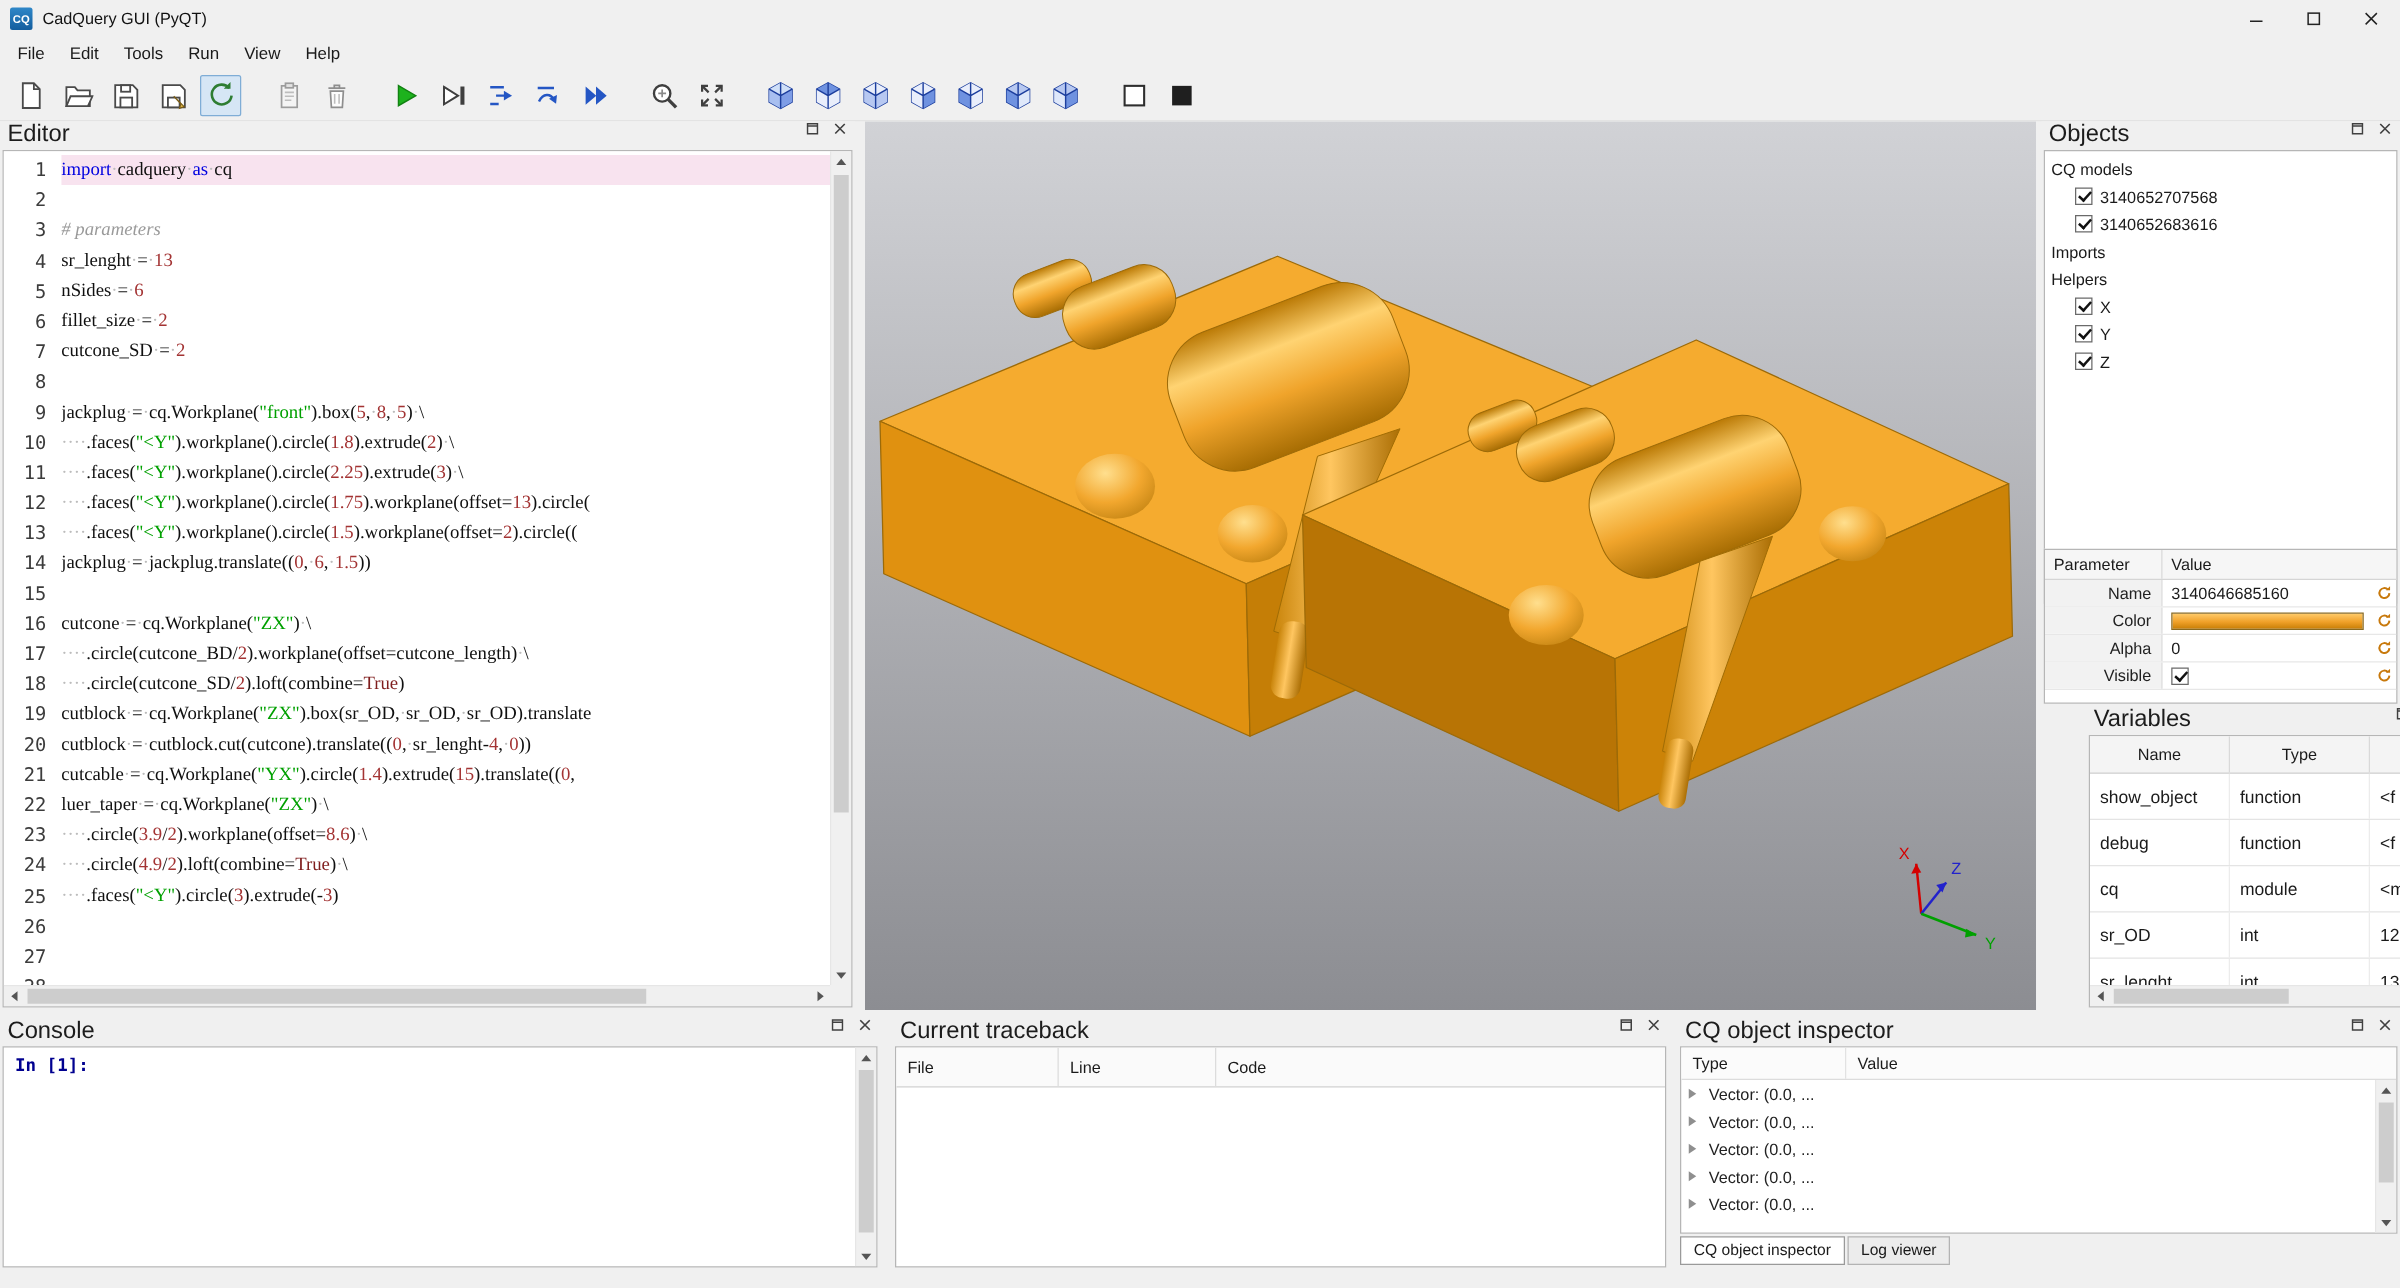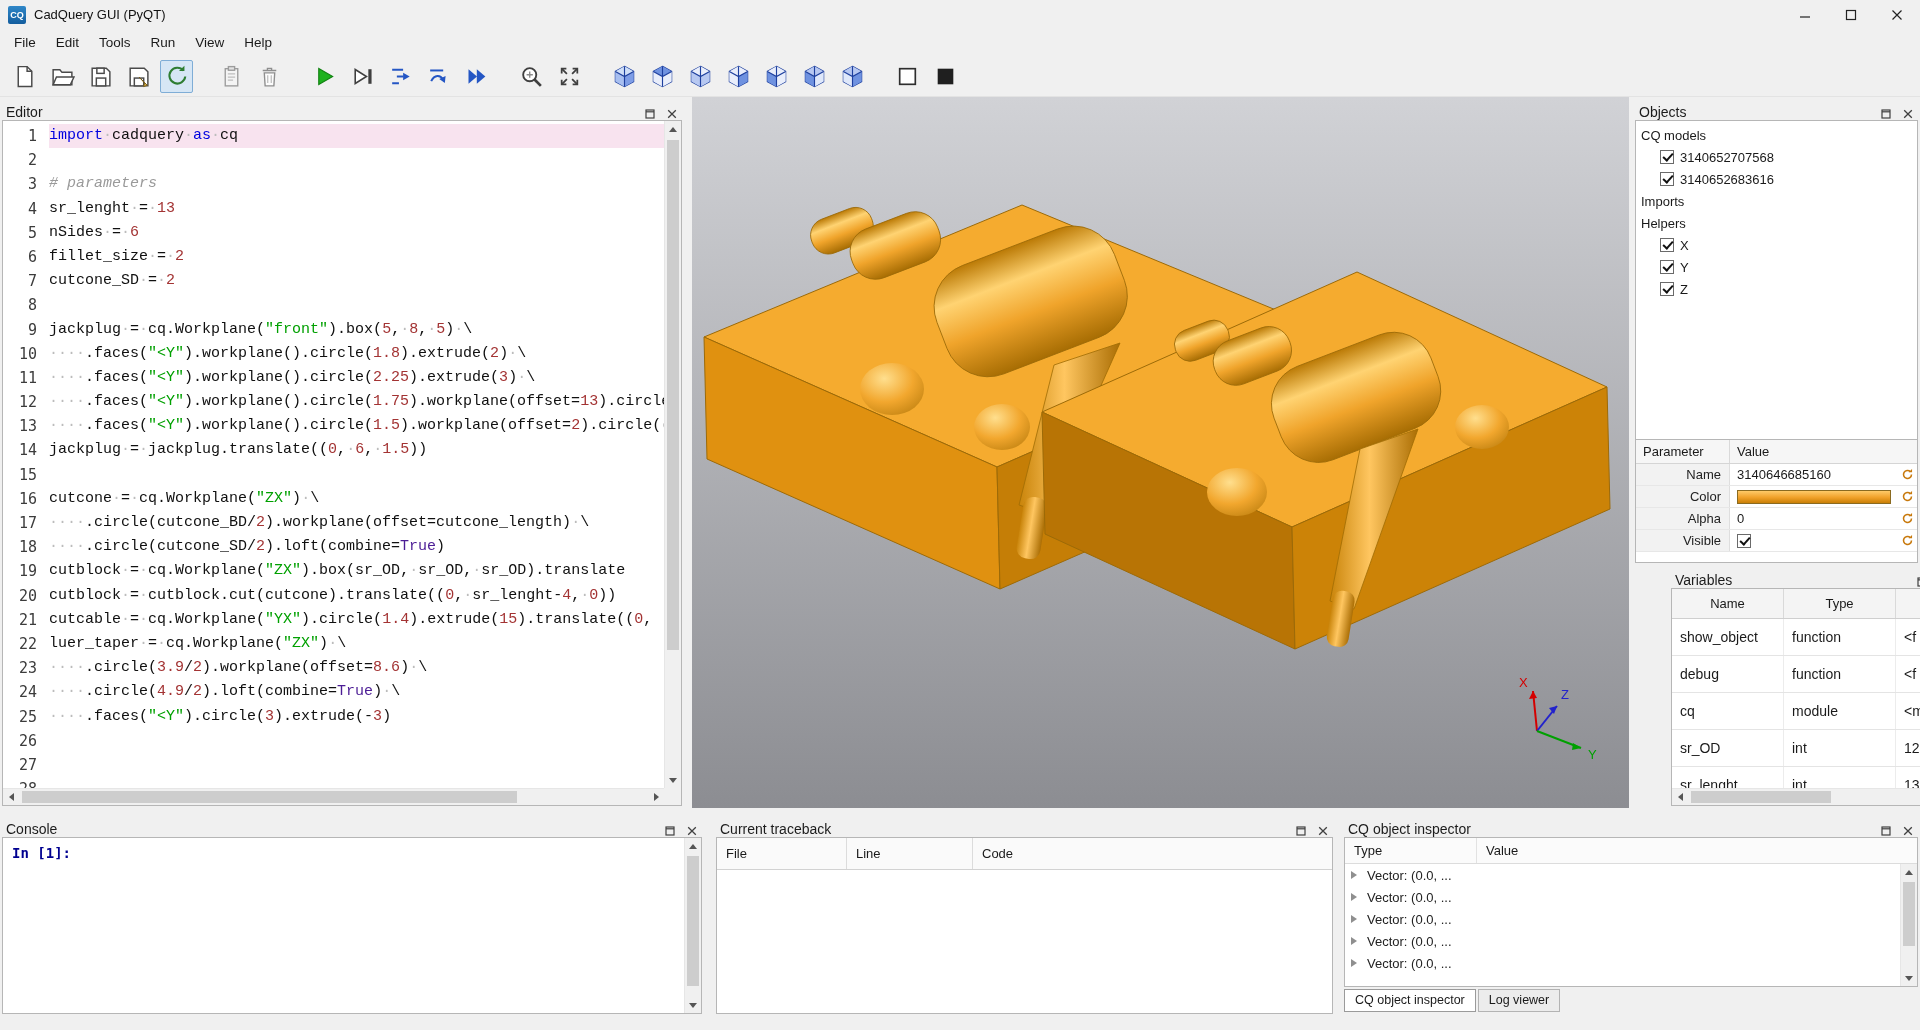--- a/index.html
+++ b/index.html
@@ -22,39 +22,39 @@
 
   
   .toolbar{position:absolute;left:0;top:56px;width:1920px;height:41px;background:#f0f0f0;
     display:flex;align-items:center;padding-left:8px;gap:5px;border-bottom:1px solid #e3e3e3}
   .tb-btn{width:33px;height:33px;display:flex;align-items:center;justify-content:center;border:1px solid transparent;border-radius:2px}
   .tb-btn.active{background:#d6e6f5;border-color:#7fadd6}
   .tb-gap{width:12px;height:1px}
 
   
   .dock{position:absolute;background:#f0f0f0}
-  .dock-header{height:23px;display:flex;align-items:flex-end;padding:0 6px;font-size:14px;color:#1c1c1c}
+  .dock-header{height:23px;display:flex;align-items:flex-start;padding:0 6px;font-size:19px;color:#1c1c1c}
   .dock-btns{margin-left:auto;display:flex;gap:10px;align-items:center}
   .dock-btn{width:12px;height:12px;display:flex;align-items:center;justify-content:center}
   .dock-body{position:absolute;left:2px;right:2px;top:23px;bottom:2px;background:#fff;border:1px solid #b6b6b6;overflow:hidden}
 
   
   .code-area{position:absolute;left:0;top:0;right:17px;bottom:17px;display:flex;background:#fff;overflow:hidden}
   .gutter{width:46px;padding-top:3px;flex:none}
   .gutter-line{height:24.2px;line-height:24.2px;text-align:right;padding-right:12px;
     font-family:"DejaVu Sans Mono",monospace;font-size:15px;color:#3c3c3c}
   .code{flex:1;padding-top:3px;overflow:hidden}
-  .code-line{height:24.2px;line-height:24.2px;white-space:pre;font-family:Liberation Mono, monospace;font-size:15px;color:#101010}
+  .code-line{height:24.2px;line-height:24.2px;white-space:pre;font-family:Liberation Serif, serif;font-size:15px;color:#101010}
   .code-line.hl{background:#f8e3ef}
   .tk-k{color:#0000e0}
   .tk-n{color:#a33333}
   .tk-s{color:#00a000}
   .tk-c{color:#9a9a9a;font-style:italic}
   .tk-w{color:#bcbcbc}
-  .tk-b{color:#4c1d95}
+  .tk-b{color:#7f1d1d}
   .tk-t{color:#101010}
 
   
   .sbv{position:absolute;right:0;width:17px;background:#f0f0f0;border-left:1px solid #e6e6e6}
   .sbh{position:absolute;bottom:0;height:17px;background:#f0f0f0;border-top:1px solid #e6e6e6}
   .sb-btn{position:absolute;width:16px;height:16px;display:flex;align-items:center;justify-content:center}
   .sbv .up{top:0;left:0}.sbv .down{bottom:0;left:0}
   .sbh .left{left:0;top:0}.sbh .right{right:0;top:0}
   .sb-thumb{position:absolute;background:#cdcdcd}
   .sbv .sb-thumb{left:2px;right:2px}

